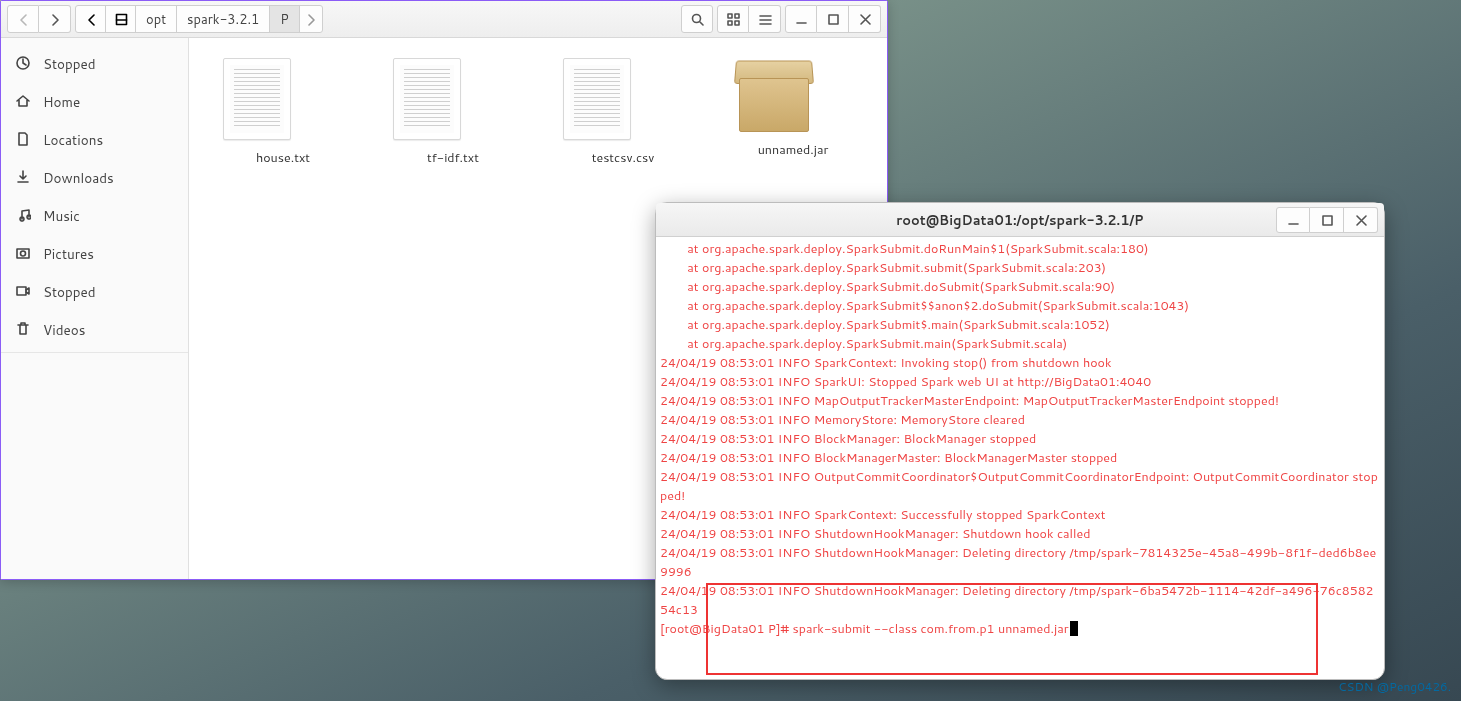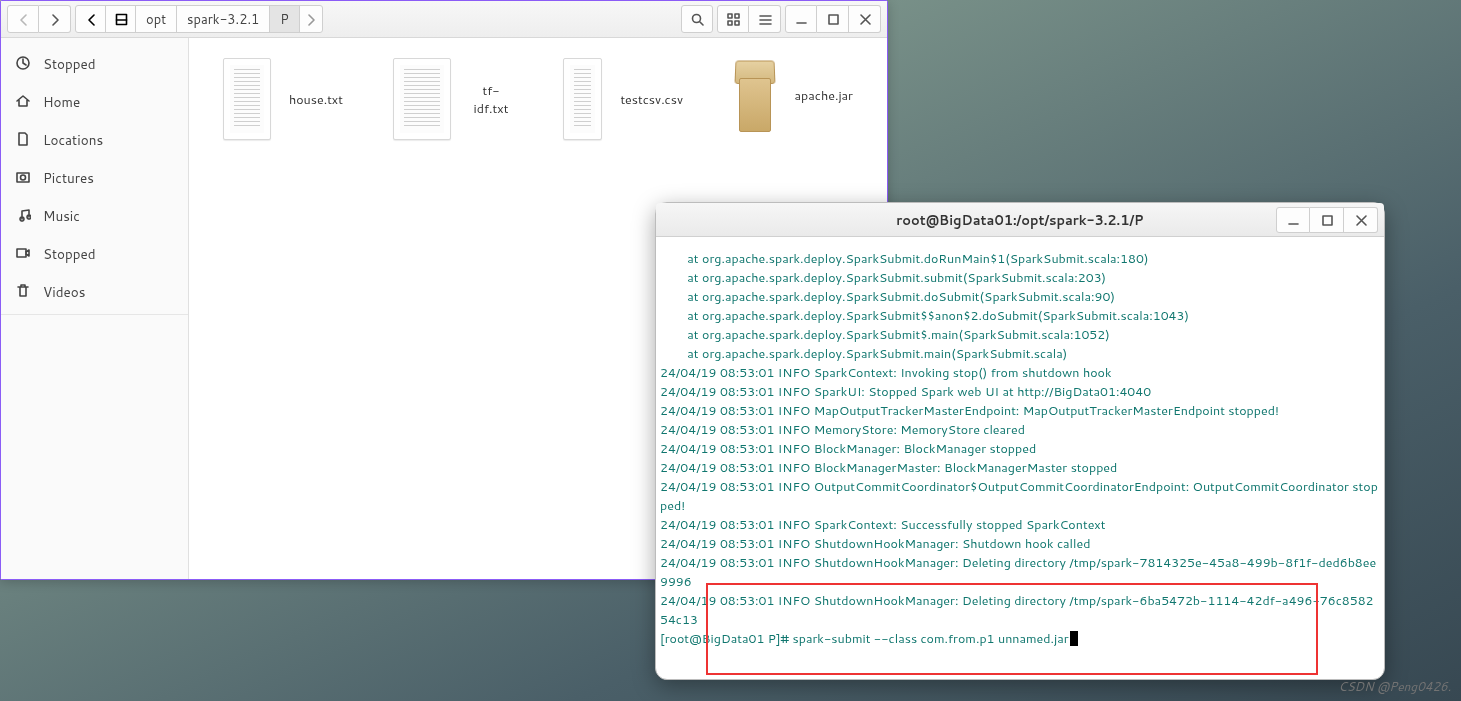--- a/index.html
+++ b/index.html
@@ -1,17 +1,17 @@
 <!DOCTYPE html>
 <html><head>
   <meta charset="utf-8">
   <style>
     * { box-sizing: border-box; margin: 0; padding: 0; font-family: "Cantarell", "Segoe UI", sans-serif; }
     body { width: 1461px; height: 701px; overflow: hidden; position: relative; background: linear-gradient(155deg, #a8b5a0 0%, #789088 30%, #4a5f68 70%, #374852 100%); }
-    .watermark { position: absolute; right: 10px; bottom: 6px; color: #737373; font-size: 12px; font-style: italic; }
+    .watermark { position: absolute; right: 10px; bottom: 6px; color: #0369a1; font-size: 12px; }
 
     
     .fm-window { position: absolute; left: 0; top: 0; width: 888px; height: 580px; background: #fff; border: 1px solid #8b5cf6; border-radius: 2px; box-shadow: 0 2px 12px rgba(0,0,0,0.2); }
     .fm-titlebar { height: 37px; background: linear-gradient(#f7f7f7, #eeeeee); border-bottom: 1px solid #d8d8d8; display: flex; align-items: center; padding: 0 6px; gap: 4px; }
     .tb-group { display: flex; align-items: center; gap: 0; }
     .tb-btn { width: 32px; height: 28px; background: #fdfdfd; border: 1px solid #cfcfcf; display: flex; align-items: center; justify-content: center; color: #555; font-size: 13px; }
     .tb-btn + .tb-btn { border-left: none; }
     .tb-btn.first { border-radius: 3px 0 0 3px; }
     .tb-btn.last { border-radius: 0 3px 3px 0; }
     .tb-btn.single { border-radius: 3px; }
@@ -22,36 +22,36 @@
     .bc-seg { padding: 0 10px; height: 100%; display: flex; align-items: center; font-size: 13px; color: #444; border-right: 1px solid #cfcfcf; }
     .bc-seg.active { background: #e4e4e4; }
     .bc-seg:last-child { border-right:none; }
     .bc-overflow { width: 22px; display:flex; align-items:center; justify-content:center; color:#999; }
     .spacer { flex: 1; }
     .fm-body { display: flex; height: calc(100% - 37px); }
     .sidebar { width: 188px; background: #fafafa; border-right: 1px solid #e0e0e0; padding: 6px 0; }
     .sidebar-item { height: 38px; display: flex; align-items: center; gap: 12px; padding: 0 14px; font-size: 13.5px; color: #444; }
     .sidebar-sep { height: 1px; background: #e6e6e6; margin: 4px 0; }
     .fm-content { flex: 1; padding: 20px 34px; display: flex; gap: 50px; align-items: flex-start; }
-    .file-item { width: 120px; display: flex; align-items: center; gap: 18px; }
+    .file-item { width: 120px; display: flex; flex-direction: column; gap: 8px; }
     .file-icon-txt { width: 68px; height: 82px; background: #fcfcfc; border: 1px solid #d8d8d8; border-radius: 2px; position: relative; box-shadow: inset 0 0 0 6px #fff, 0 1px 1px rgba(0,0,0,0.08); }
     .file-icon-txt::after { content:""; position:absolute; left:10px; right:10px; top:10px; bottom:10px;
       background: repeating-linear-gradient(#cfcfcf 0, #cfcfcf 1px, transparent 1px, transparent 4px); }
     .file-icon-jar { width: 82px; height: 74px; position:relative; }
     .jar-body { position:absolute; left:6px; right:6px; bottom:0; height:54px; background: linear-gradient(#dfc48f, #c9a868); border:1px solid #b89456; border-radius:2px; }
     .jar-lid  { position:absolute; left:2px; right:2px; top:2px; height:24px; background: linear-gradient(#e6d1a2, #d4b980); border:1px solid #b89456; border-radius:3px; transform: perspective(100px) rotateX(12deg); }
     .file-label { font-size: 12.5px; color: #333; text-align:center; }
 
     
     .term-window { position: absolute; left: 615px; top: 202px; width: 730px; height: 478px; background:#fff; border:1px solid #bcbcbc; border-radius: 12px; box-shadow: 0 6px 22px rgba(0,0,0,0.35); margin-left: 40px; }
     .term-titlebar { height: 34px; background: linear-gradient(#f6f6f6,#eaeaea); border-bottom:1px solid #d0d0d0; display:flex; align-items:center; justify-content:center; position:relative; border-radius:4px 4px 0 0; }
     .term-title { font-size: 13px; font-weight: 600; color:#333; }
     .term-ctrls { position:absolute; right:6px; top:4px; display:flex; gap:0; }
     .term-ctrls .tb-btn { width: 34px; height:26px; }
-    .term-body { font-family: "DejaVu Sans Mono", monospace; font-size: 12.5px; line-height: 18px; color:#0f766e; padding: 12px 4px; white-space: pre-wrap; word-break: break-all; height: calc(100% - 34px); overflow:hidden; }
+    .term-body { font-family: "DejaVu Sans Mono", monospace; font-size: 12.5px; line-height: 18px; color:#ef4444; padding: 2px 4px; white-space: pre-wrap; word-break: break-all; height: calc(100% - 34px); overflow:hidden; }
     .redbox { position:absolute; border: 2px solid #e33; }
     .cursor { display:inline-block; width: 8px; height: 15px; background:#000; vertical-align: text-bottom; margin-left:1px; }
 
     
     svg.ico { width: 16px; height: 16px; stroke: currentColor; fill: none; stroke-width: 1.6; stroke-linecap:round; stroke-linejoin:round; }
     svg.ico.sm { width:14px; height:14px; }
   </style>
 </head>
 <body>
 
@@ -147,30 +147,36 @@
         <span>Home</span>
       </div>
       <div class="sidebar-item">
         <svg class="ico">
             <path d="M4 2h6l2 2v10H4z"></path>
           </svg>
         <span>Locations</span>
       </div>
       <div class="sidebar-item">
         <svg class="ico">
+            <path d="M8 2v8m0 0l-3-3m3 3l3-3M3 13h10"></path>
+          </svg>
+        <span>Downloads</span>
+      </div>
+      <div class="sidebar-item">
+        <svg class="ico">
+            <path d="M5 12a2 2 0 100-.01M12 10a2 2 0 100-.01M7 12V4l7-1v7"></path>
+          </svg>
+        <span>Music</span>
+      </div>
+      <div class="sidebar-item">
+        <svg class="ico">
             <rect x="2" y="4" width="12" height="9"></rect>
             <circle cx="8" cy="8.5" r="2.5"></circle>
           </svg>
         <span>Pictures</span>
-      </div>
-      <div class="sidebar-item">
-        <svg class="ico">
-            <path d="M5 12a2 2 0 100-.01M12 10a2 2 0 100-.01M7 12V4l7-1v7"></path>
-          </svg>
-        <span>Music</span>
       </div>
       <div class="sidebar-item">
         <svg class="ico">
             <rect x="2" y="4" width="9" height="8"></rect>
             <path d="M11 7l3-2v6l-3-2"></path>
           </svg>
         <span>Stopped</span>
       </div>
       <div class="sidebar-item">
         <svg class="ico">
@@ -192,21 +198,21 @@
       </div>
       <div class="file-item">
         <div class="file-icon-txt"></div>
         <div class="file-label">testcsv.csv</div>
       </div>
       <div class="file-item">
         <div class="file-icon-jar">
           <div class="jar-lid"></div>
             <div class="jar-body"></div>
         </div>
-        <div class="file-label">apache.jar</div>
+        <div class="file-label">unnamed.jar</div>
       </div>
     </div>
   </div>
 </div>
 
 <div class="term-window">
   <div class="term-titlebar">
     <span class="term-title">root@BigData01:/opt/spark-3.2.1/P</span>
     <div class="term-ctrls">
       <div class="tb-btn first">

